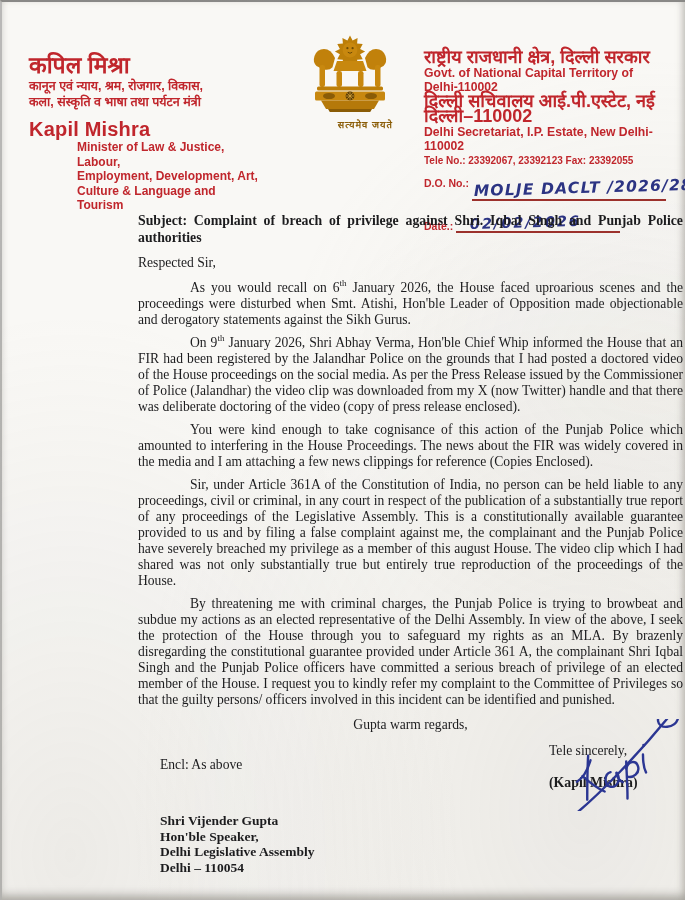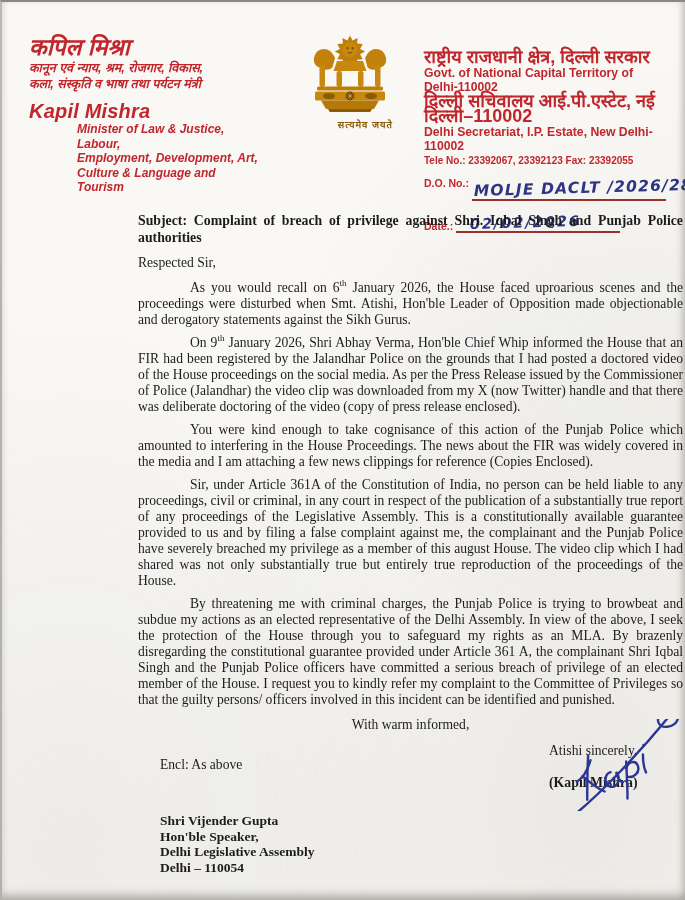--- a/index.html
+++ b/index.html
@@ -15,21 +15,21 @@
     border-top:2px solid rgba(55,55,55,0.55);
     border-left:2px solid rgba(80,80,80,0.38);
     box-shadow:
       inset -5px 0 7px -2px rgba(140,138,130,0.35),
       inset 0 -7px 9px -2px rgba(120,118,110,0.5);
     overflow:hidden;
     font-family:"Liberation Serif", serif;
     color:#1c1c1e;
   }
   
-  .lh-left{position:absolute;left:27px;top:32px;width:235px;color:#c0262c;font-family:"Liberation Sans",sans-serif;font-style:italic;}
+  .lh-left{position:absolute;left:27px;top:50px;width:235px;color:#c0262c;font-family:"Liberation Sans",sans-serif;}
   .lh-left .hi-name{font-size:23px;font-weight:bold;line-height:26px;}
   .lh-left .hi-desig{font-size:12.5px;font-weight:bold;line-height:14.5px;margin-top:1px;}
   .lh-left .en-name{font-size:20px;font-weight:bold;line-height:22px;margin-top:9px;letter-spacing:0.2px;}
   .lh-left .en-desig{font-size:12px;font-weight:bold;line-height:14.5px;padding-left:48px;}
 
   .emblem{position:absolute;left:303px;top:33px;width:88px;text-align:right;}
   .emblem-motto{margin-top:1px;font-size:9.5px;font-weight:bold;color:#8a5c06;font-family:"Liberation Sans",sans-serif;letter-spacing:1px;}
 
   .lh-right{position:absolute;left:422px;top:48px;width:242px;color:#c0262c;font-family:"Liberation Sans",sans-serif;}
   .lh-right .hi{font-size:18px;font-weight:bold;line-height:15.5px;}
@@ -145,26 +145,26 @@
   <div class="letter-body">
     <p class="subject">Subject: Complaint of breach of privilege against Shri. Iqbal Singh and Punjab Police authorities</p>
     <p class="salutation">Respected Sir,</p>
 
     <p class="para">As you would recall on 6<sup>th</sup> January 2026, the House faced uproarious scenes and the proceedings were disturbed when Smt. Atishi, Hon'ble Leader of Opposition made objectionable and derogatory statements against the Sikh Gurus.</p>
     <p class="para">On 9<sup>th</sup> January 2026, Shri Abhay Verma, Hon'ble Chief Whip informed the House that an FIR had been registered by the Jalandhar Police on the grounds that I had posted a doctored video of the House proceedings on the social media. As per the Press Release issued by the Commissioner of Police (Jalandhar) the video clip was downloaded from my X (now Twitter) handle and that there was deliberate doctoring of the video (copy of press release enclosed).</p>
     <p class="para">You were kind enough to take cognisance of this action of the Punjab Police which amounted to interfering in the House Proceedings. The news about the FIR was widely covered in the media and I am attaching a few news clippings for reference (Copies Enclosed).</p>
     <p class="para">Sir, under Article 361A of the Constitution of India, no person can be held liable to any proceedings, civil or criminal, in any court in respect of the publication of a substantially true report of any proceedings of the Legislative Assembly. This is a constitutionally available guarantee provided to us and by filing a false complaint against me, the complainant and the Punjab Police have severely breached my privilege as a member of this august House. The video clip which I had shared was not only substantially true but entirely true reproduction of the proceedings of the House.</p>
     <p class="para">By threatening me with criminal charges, the Punjab Police is trying to browbeat and subdue my actions as an elected representative of the Delhi Assembly. In view of the above, I seek the protection of the House through you to safeguard my rights as an MLA. By brazenly disregarding the constitutional guarantee provided under Article 361 A, the complainant Shri Iqbal Singh and the Punjab Police officers have committed a serious breach of privilege of an elected member of the House. I request you to kindly refer my complaint to the Committee of Privileges so that the guilty persons/ officers involved in this incident can be identified and punished.</p>
 
-    <p class="closing">With warm informed,</p>
+    <p class="closing">Gupta warm regards,</p>
 
     <div class="sign-row">
       <div class="encl">Encl: As above</div>
       <div class="sign-col">
-        <div class="signoff">Atishi sincerely,</div>
+        <div class="signoff">Tele sincerely,</div>
         <svg class="signature-svg" width="160" height="92" viewBox="0 0 160 92">
           <g transform="rotate(-16 80 46)" stroke="#2b3693" stroke-width="2.4" fill="none" stroke-linecap="round" stroke-linejoin="round">
 
             <path d="M14,84 C46,72 104,38 146,8"></path>
 
             <path d="M146,8 C152,14 146,24 135,22 C124,20 126,8 137,6"></path>
 
             <path d="M38,70 C42,56 46,42 51,28"></path>
             <path d="M33,50 C40,48 47,41 52,33"></path>
             <path d="M40,46 C45,54 50,61 57,67"></path>

